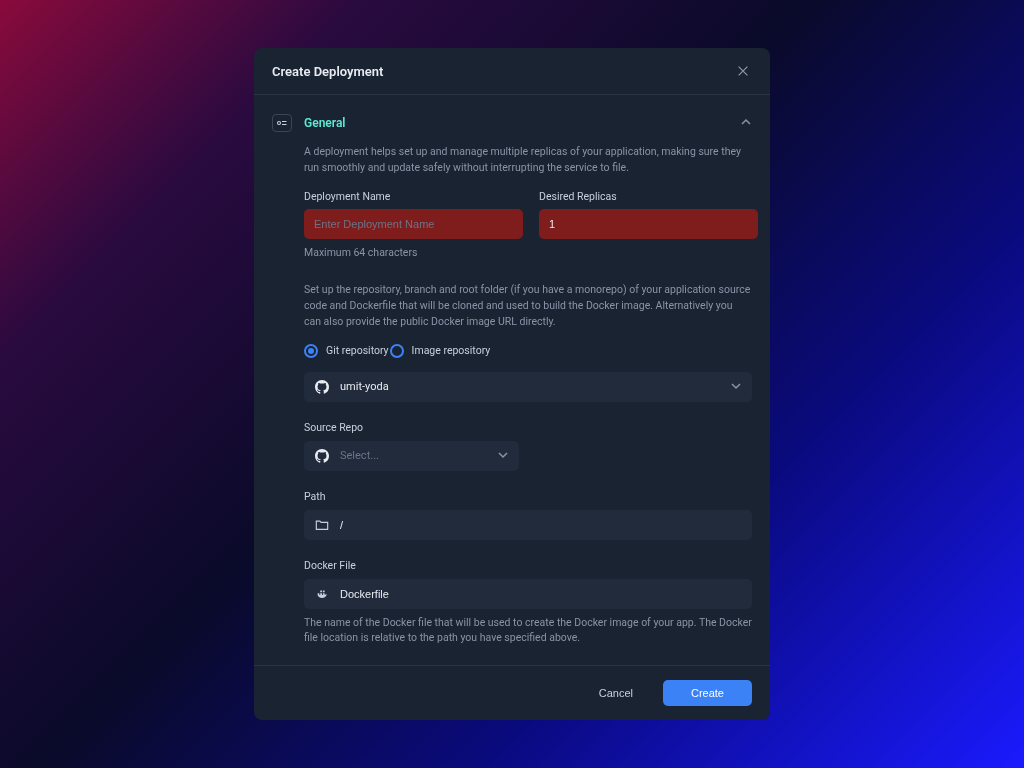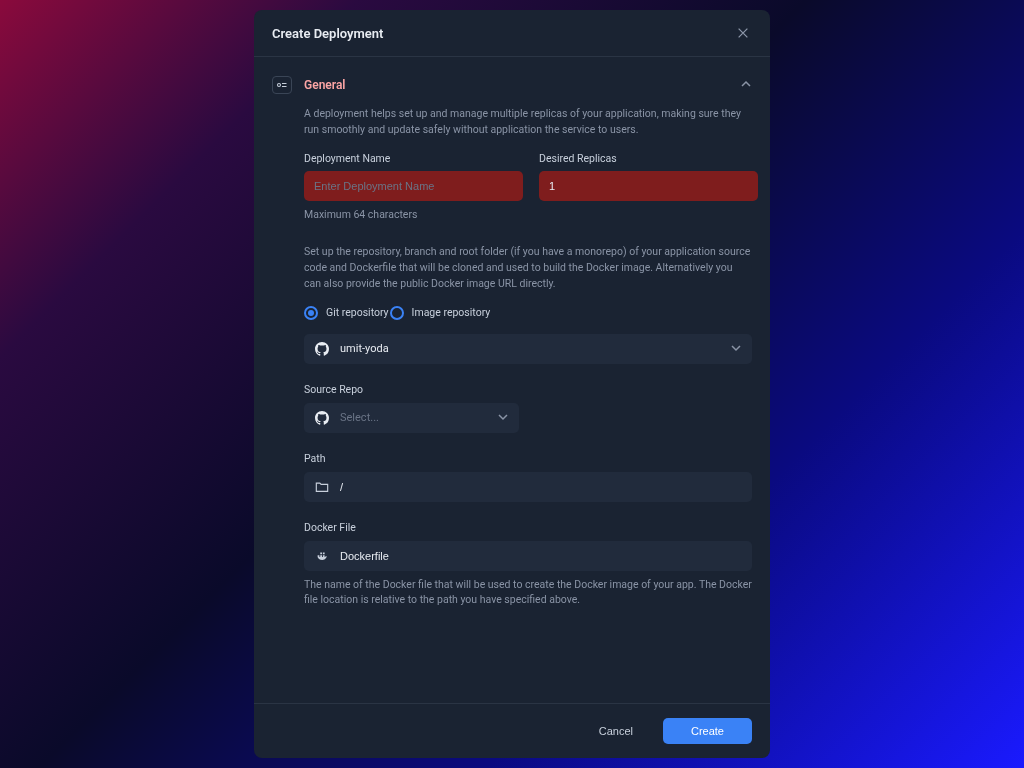--- a/index.html
+++ b/index.html
@@ -9,21 +9,21 @@
   font-family: -apple-system, BlinkMacSystemFont, "Segoe UI", Roboto, sans-serif;
   background: linear-gradient(135deg, #8a0a3c 0%, #2a0a40 20%, #0a0a2a 45%, #0a0a80 70%, #1a1aff 100%);
   display: flex;
   align-items: center;
   justify-content: center;
   overflow: hidden;
   border-radius: 20px;
 }
 .modal {
   width: 516px;
-  height: 748px;
+  height: 672px;
   background: #1a2332;
   border-radius: 8px;
   display: flex;
   flex-direction: column;
   overflow: hidden;
 }
 .modal-header {
   display: flex;
   align-items: center;
   justify-content: space-between;
@@ -70,21 +70,21 @@
 }
 .section-icon svg { width: 16px; height: 16px; }
 .section-icon.boxed { border: 1px solid #3a4556; border-radius: 4px; width: 20px; height: 18px; }
 .section-icon.boxed svg { width: 12px; height: 10px; }
 .section-title-row {
   flex: 1;
   display: flex;
   align-items: center;
   justify-content: space-between;
 }
-.section-title { color: #fca5a5; font-size: 12px; font-weight: 600; }
+.section-title { color: #5eead4; font-size: 12px; font-weight: 600; }
 .chevron { color: #8a94a6; cursor: pointer; }
 .section-content { padding-left: 32px; }
 .section-desc { color: #8a94a6; font-size: 10.5px; line-height: 1.5; margin-bottom: 14px; }
 .form-row { display: flex; gap: 16px; margin-bottom: 6px; }
 .form-group { flex: 1; display: flex; flex-direction: column; }
 .form-group.half { flex: 0 0 calc(50% - 5px); }
 .form-label { color: #c8d0dc; font-size: 10.5px; margin-bottom: 6px; }
 .form-input {
   background: #7f1d1d;
   border: none;
@@ -183,21 +183,21 @@
         <div class="section-title-row">
           <div class="section-title">General</div>
           <div class="chevron">
             <svg viewBox="0 0 12 12" width="12" height="12" stroke="currentColor" stroke-width="1.5" fill="none">
                 <path d="M2 8 L6 4 L10 8"></path>
               </svg>
           </div>
         </div>
       </div>
       <div class="section-content">
-        <div class="section-desc">A deployment helps set up and manage multiple replicas of your application, making sure they run smoothly and update safely without application the service to users.</div>
+        <div class="section-desc">A deployment helps set up and manage multiple replicas of your application, making sure they run smoothly and update safely without interrupting the service to file.</div>
         <div class="form-row">
           <div class="form-group half">
             <label class="form-label">Deployment Name</label>
             <input class="form-input" placeholder="Enter Deployment Name" style="">
             <div class="form-hint">Maximum 64 characters</div>
           </div>
           <div class="form-group half">
             <label class="form-label">Desired Replicas</label>
             <input class="form-input" value="1" style="">
           </div>

